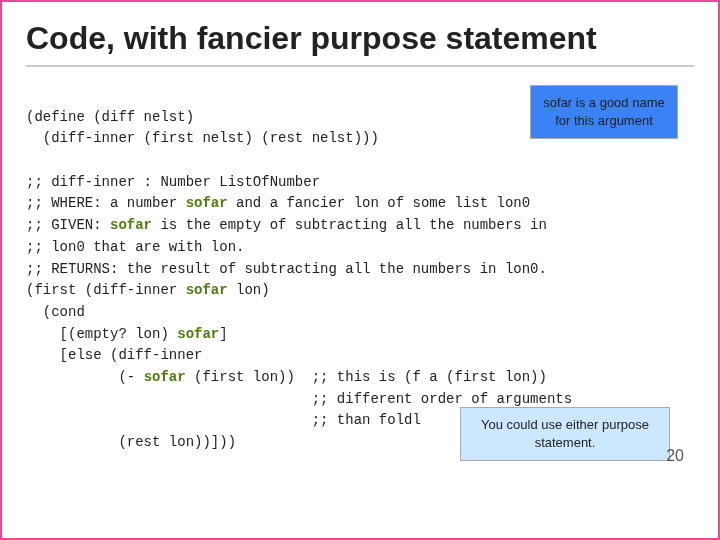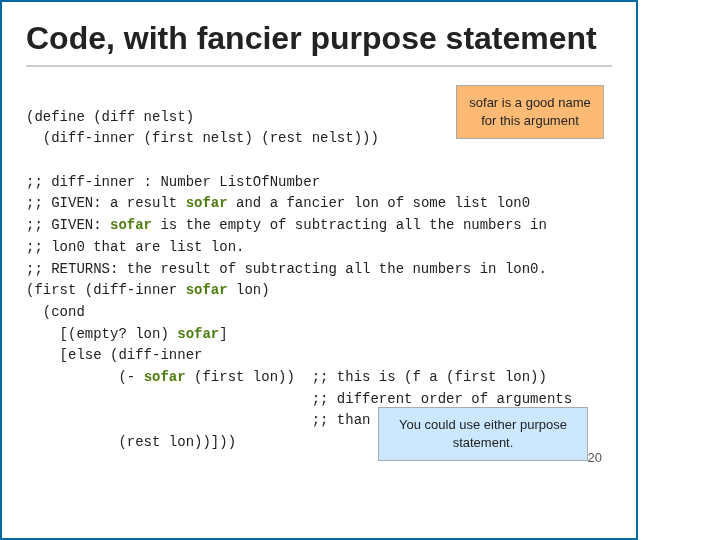--- a/index.html
+++ b/index.html
@@ -6,24 +6,24 @@
 
     body {
       width: 720px;
       height: 540px;
       background: #ffffff;
       font-family: Arial, sans-serif;
       overflow: hidden;
     }
 
     .slide {
-      width: 638px;
+      width: 720px;
       height: 540px;
       background: #ffffff;
-      border: 2px solid #0369a1;
+      border: 2px solid #ec4899;
       position: relative;
       padding: 18px 24px 18px 24px;
     }
 
     .slide-title {
       font-size: 32px;
       font-weight: bold;
       color: #222222;
       margin-bottom: 18px;
       border-bottom: 2px solid #cccccc;
@@ -43,23 +43,23 @@
     }
 
     .sofar {
       color: #4d7c0f;
       font-weight: bold;
     }
 
     .tooltip-box {
       position: absolute;
       top: 0px;
-      right: 8px;
+      right: 16px;
       width: 148px;
-      background: #fdba74;
+      background: #3b82f6;
       border: 1.5px solid #aaaaaa;
       padding: 8px 10px;
       font-size: 13px;
       text-align: center;
       line-height: 1.4;
       color: #222222;
     }
 
     .bottom-note {
       position: absolute;
@@ -72,44 +72,44 @@
       font-size: 13px;
       text-align: center;
       line-height: 1.4;
       color: #222222;
     }
 
     .page-num {
       position: absolute;
       bottom: 10px;
       right: 10px;
-      font-size: 13px;
+      font-size: 16px;
       color: #555;
     }
   </style>
 </head>
 <body>
 
 <div class="slide">
   <div class="slide-title">Code, with fancier purpose statement</div>
 
   <div class="content-area">
 
     <div class="tooltip-box">
       <span>sofar is a good name for this argument</span>
     </div>
 
     <div class="code-block">
 <span>(define (diff nelst)
   (diff-inner (first nelst) (rest nelst)))</span>
 
 <span>;; diff-inner : Number ListOfNumber</span>
-<span>;; GIVEN: a result </span><span class="sofar">sofar</span><span> and a fancier lon of some list lon0</span>
+<span>;; WHERE: a number </span><span class="sofar">sofar</span><span> and a fancier lon of some list lon0</span>
 <span>;; GIVEN: </span><span class="sofar">sofar</span><span> is the empty of subtracting all the numbers in</span>
-<span>;; lon0 that are list lon.</span>
+<span>;; lon0 that are with lon.</span>
 <span>;; RETURNS: the result of subtracting all the numbers in lon0.</span>
 <span>(first (diff-inner </span><span class="sofar">sofar</span><span> lon)
   (cond
     [(empty? lon) </span><span class="sofar">sofar</span><span>]
     [else (diff-inner
            (- </span><span class="sofar">sofar</span><span> (first lon))  ;; this is (f a (first lon))
                                   ;; different order of arguments
                                   ;; than foldl
            (rest lon))]))</span>
     </div>

